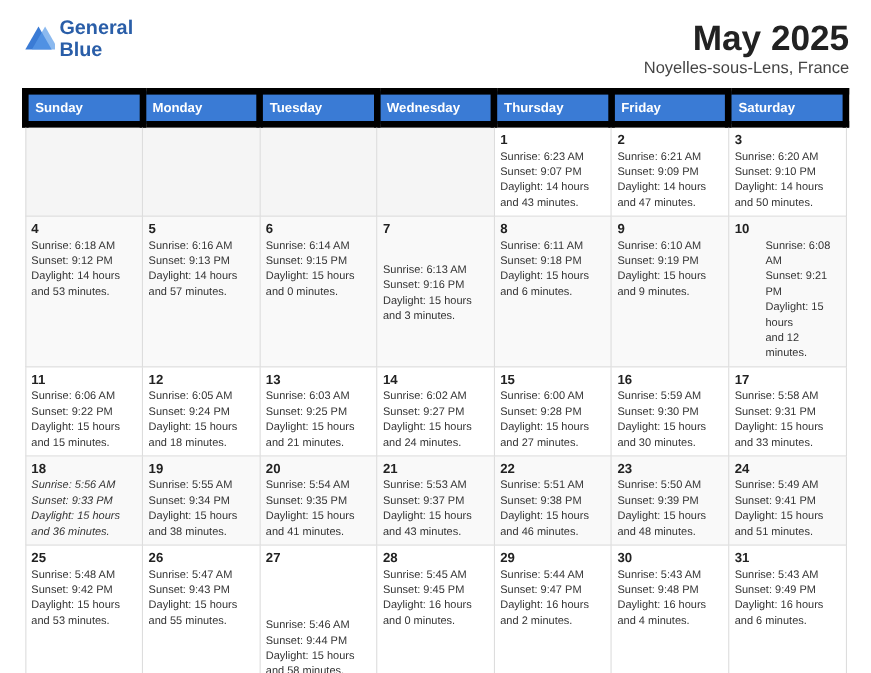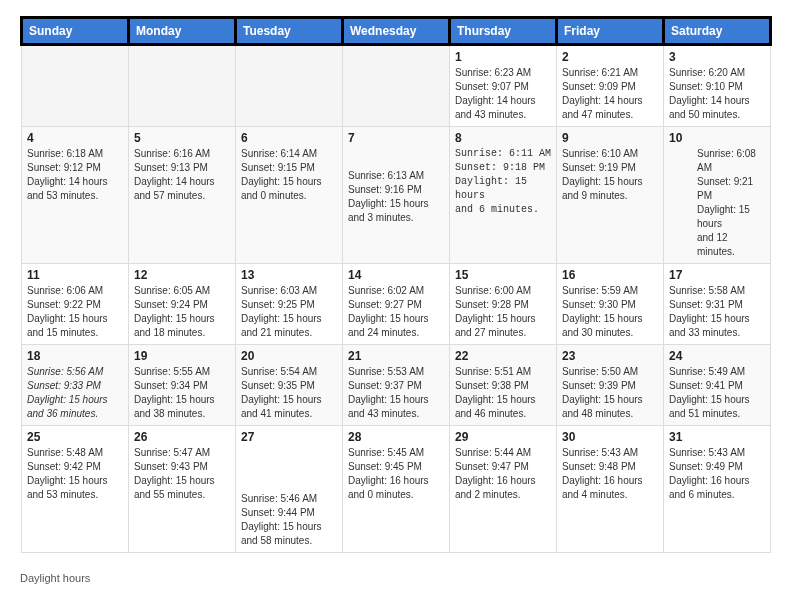--- a/index.html
+++ b/index.html
@@ -55,21 +55,21 @@
       border-collapse: collapse;
       font-size: 10.5px;
     }
     .calendar th {
       background: #3a7bd5;
       color: #fff;
       text-align: left;
       padding: 5px 6px;
       font-size: 12px;
       font-weight: bold;
-      border: 3px solid #000000;
+      border: 6px solid #000000;
     }
     .calendar td {
       border: 1px solid #ddd;
       vertical-align: top;
       padding: 4px 5px;
       width: calc(100%/7);
       height: 80px;
       background: #fff;
     }
     .calendar td.empty {
@@ -93,20 +93,36 @@
     .footer-note {
       margin-top: 19px;
       font-size: 11px;
       color: #555;
     }
   </style>
 </head>
 <body>
 
 <div class="page">
+  <div class="header">
+    <div class="logo">
+      <svg class="logo-icon" viewBox="0 0 40 40">
+        <polygon points="20,4 36,32 4,32" fill="#3a7bd5"></polygon>
+        <polygon points="28,4 44,32 12,32" fill="#5a9be8" opacity="0.7"></polygon>
+      </svg>
+      <div class="logo-text">
+        <span>General</span>
+        <span>Blue</span>
+      </div>
+    </div>
+    <div class="title-block">
+      <div class="month-title">May 2025</div>
+      <div class="location">Noyelles-sous-Lens, France</div>
+    </div>
+  </div>
 
   <table class="calendar">
     <thead>
       <tr>
       <th>Sunday</th>
           <th>Monday</th>
           <th>Tuesday</th>
           <th>Wednesday</th>
           <th>Thursday</th>
           <th>Friday</th>
@@ -165,21 +181,21 @@
           </td>
           <td>
             <span class="day-number">7</span>
             <div class="day-info" style="white-space: pre-line; margin-top: 24px;">Sunrise: 6:13 AM
 Sunset: 9:16 PM
 Daylight: 15 hours
 and 3 minutes.</div>
           </td>
           <td>
             <span class="day-number">8</span>
-            <div class="day-info" style="white-space: pre-line; font-family: Liberation Mono, monospace;">Sunrise: 6:11 AM
+            <div class="day-info" style="white-space: pre-line;">Sunrise: 6:11 AM
 Sunset: 9:18 PM
 Daylight: 15 hours
 and 6 minutes.</div>
           </td>
           <td>
             <span class="day-number">9</span>
             <div class="day-info" style="white-space: pre-line;">Sunrise: 6:10 AM
 Sunset: 9:19 PM
 Daylight: 15 hours
 and 9 minutes.</div>

